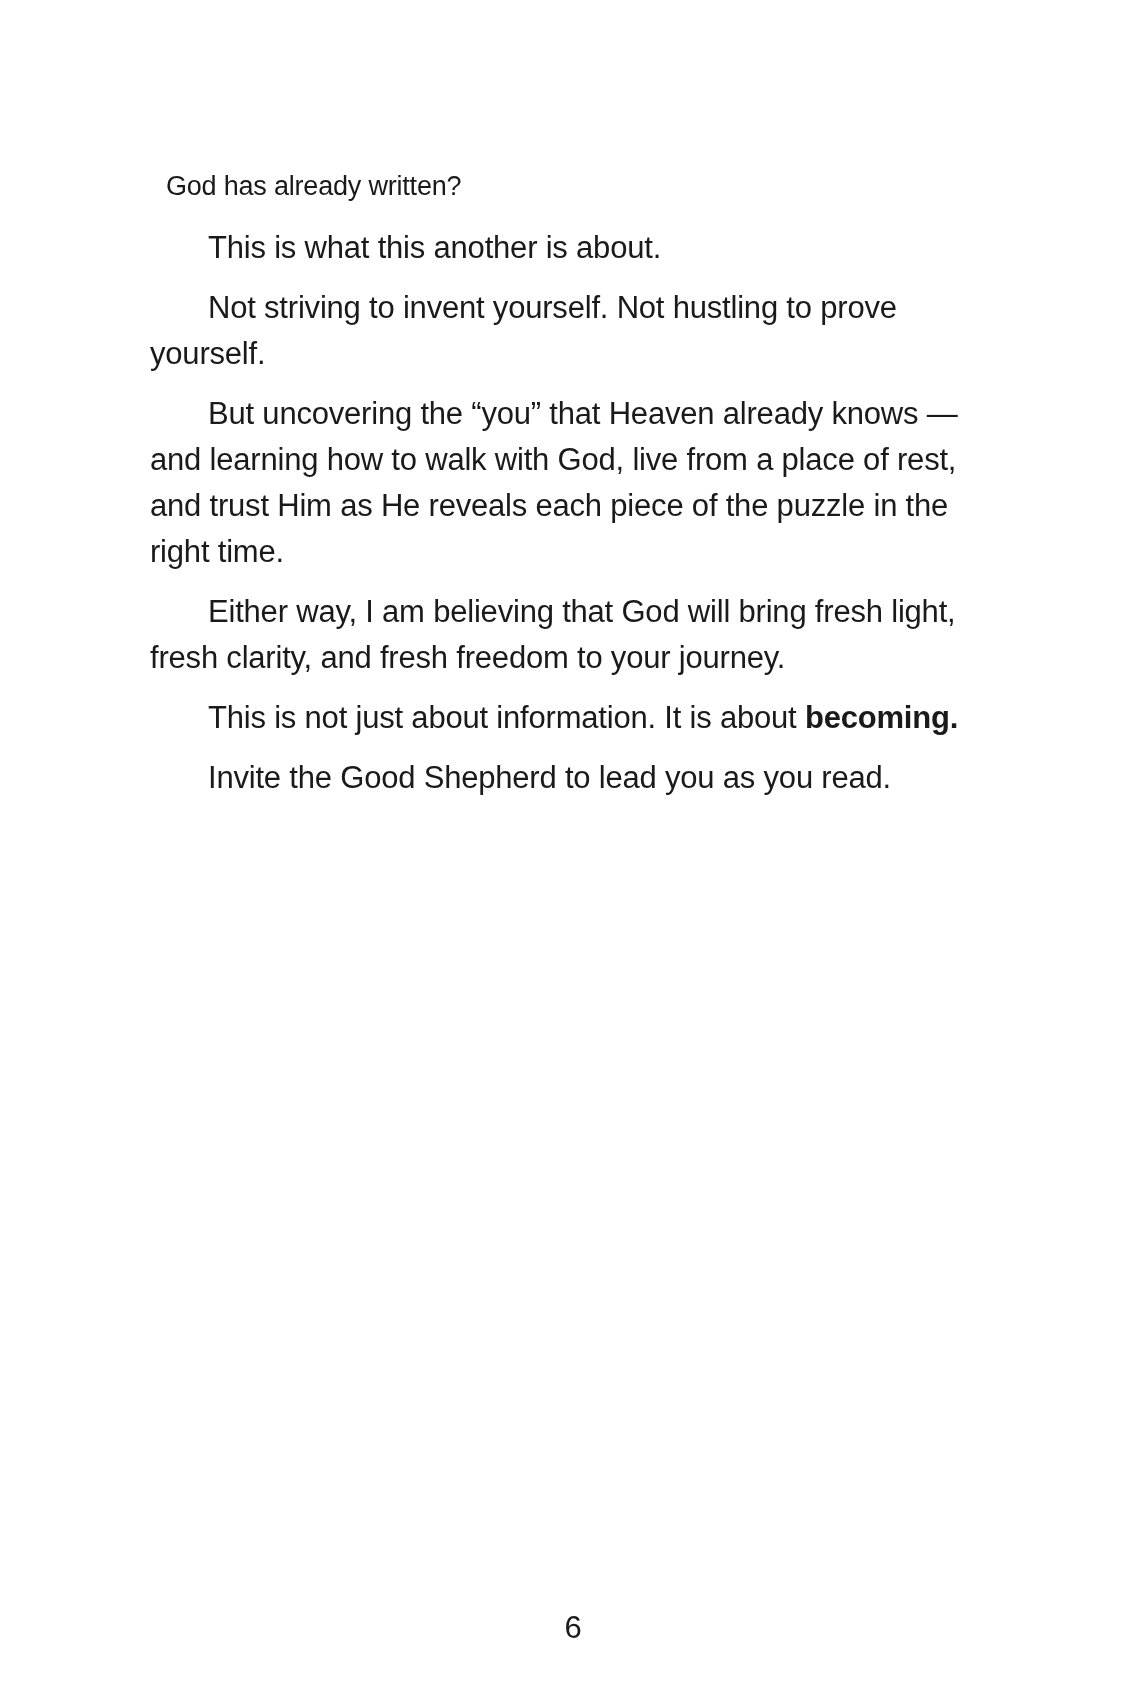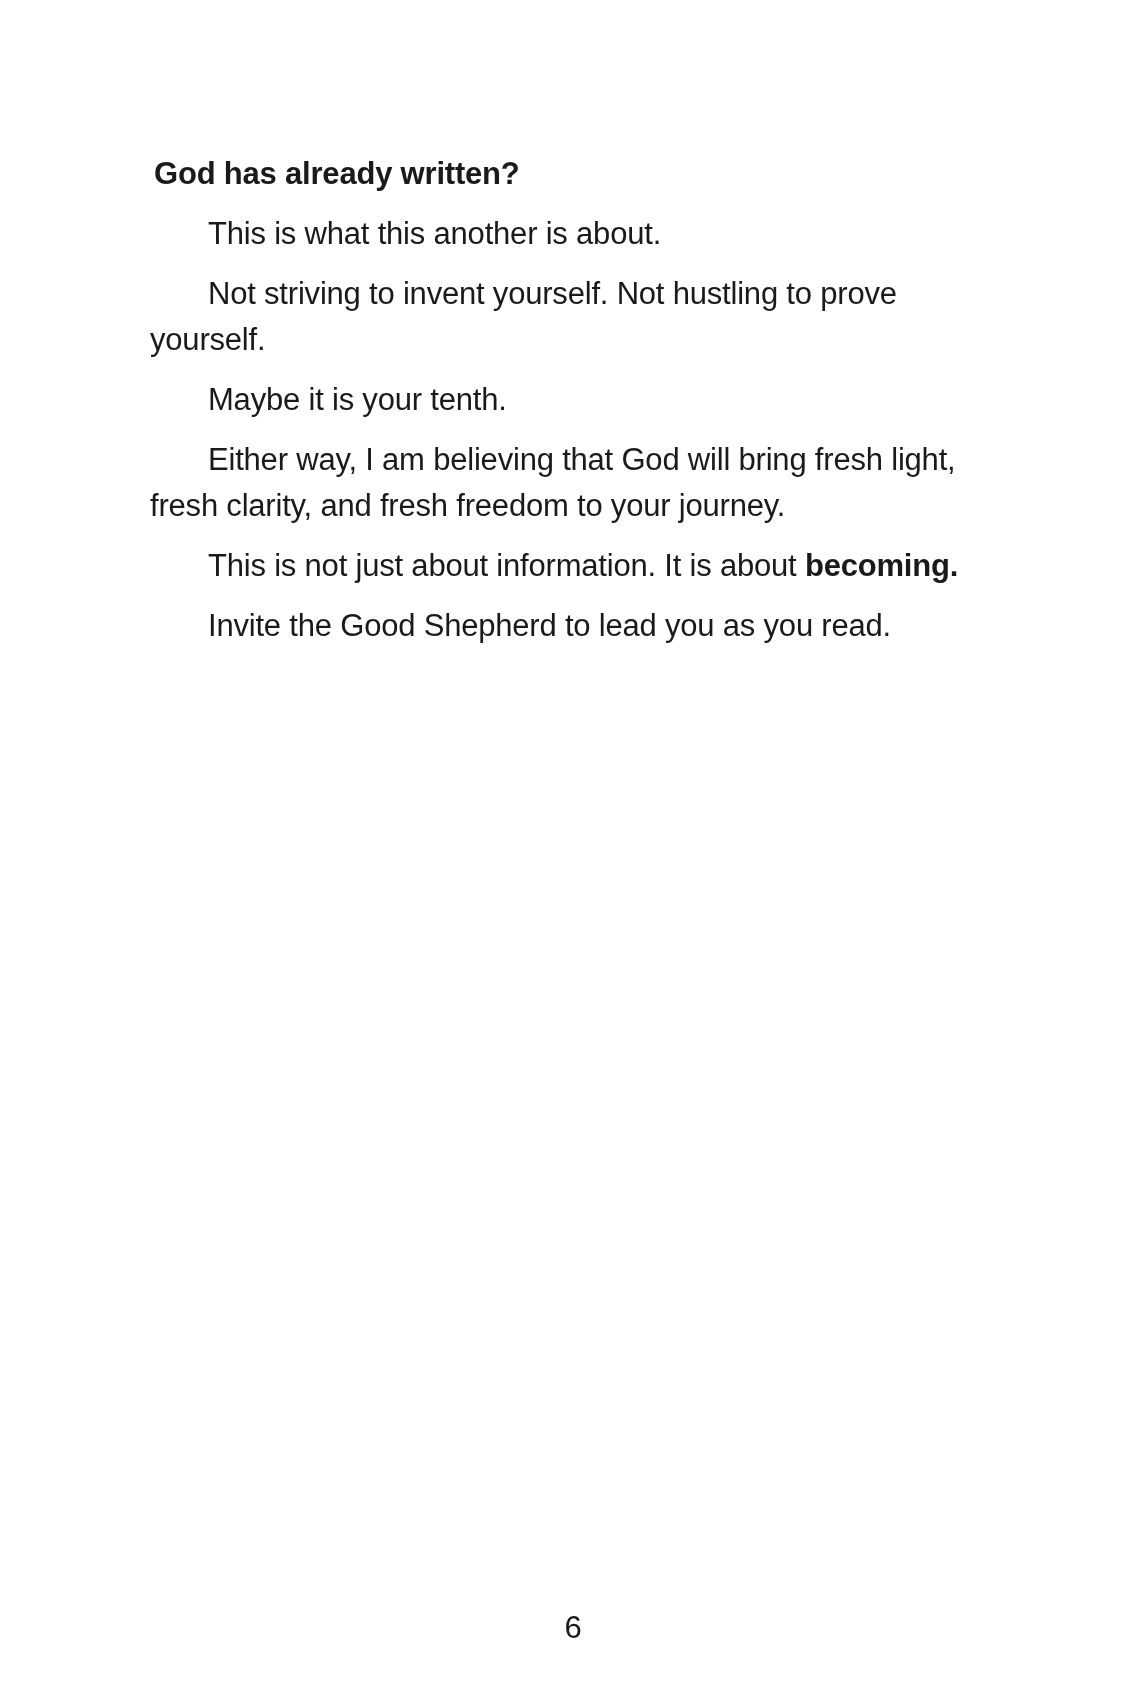--- a/index.html
+++ b/index.html
@@ -19,24 +19,24 @@
     position: absolute;
     inset: 0;
   }
   .content {
     position: absolute;
     left: 150px;
     top: 147px;
     width: 822px;
   }
   .heading {
-    font-size: 31px;
-    font-weight: 700;
+    font-size: 27px;
+    font-weight: 400;
     line-height: 46px;
-    margin: 4px;
+    margin: 16px;
     letter-spacing: -0.2px;
   }
   .para {
     font-size: 31px;
     font-weight: 400;
     line-height: 46px;
     margin: 14px 0 0 0;
     text-indent: 58px;
     letter-spacing: -0.2px;
   }
@@ -56,20 +56,20 @@
 </style>
 </head>
 <body>
 
 <div class="page">
   <div class="content">
     <h2 class="heading">God has already written?</h2>
     <div id="paragraphs">
         <p class="para"><span>This is what this another is about.</span></p>
         <p class="para"><span>Not striving to invent yourself. Not hustling to prove yourself.</span></p>
-        <p class="para"><span>Maybe it is your tenth.</span></p>
+        <p class="para"><span>But uncovering the “you” that Heaven already knows — and learning how to walk with God, live from a place of rest, and trust Him as He reveals each piece of the puzzle in the right time.</span></p>
         <p class="para"><span>Either way, I am believing that God will bring fresh light, fresh clarity, and fresh freedom to your journey.</span></p>
         <p class="para"><span>This is not just about information. It is about </span><b>becoming.</b></p>
         <p class="para"><span>Invite the Good Shepherd to lead you as you read.</span></p>
       </div>
   </div>
   <div class="page-number">6</div>
 </div>
 
 </body></html>

